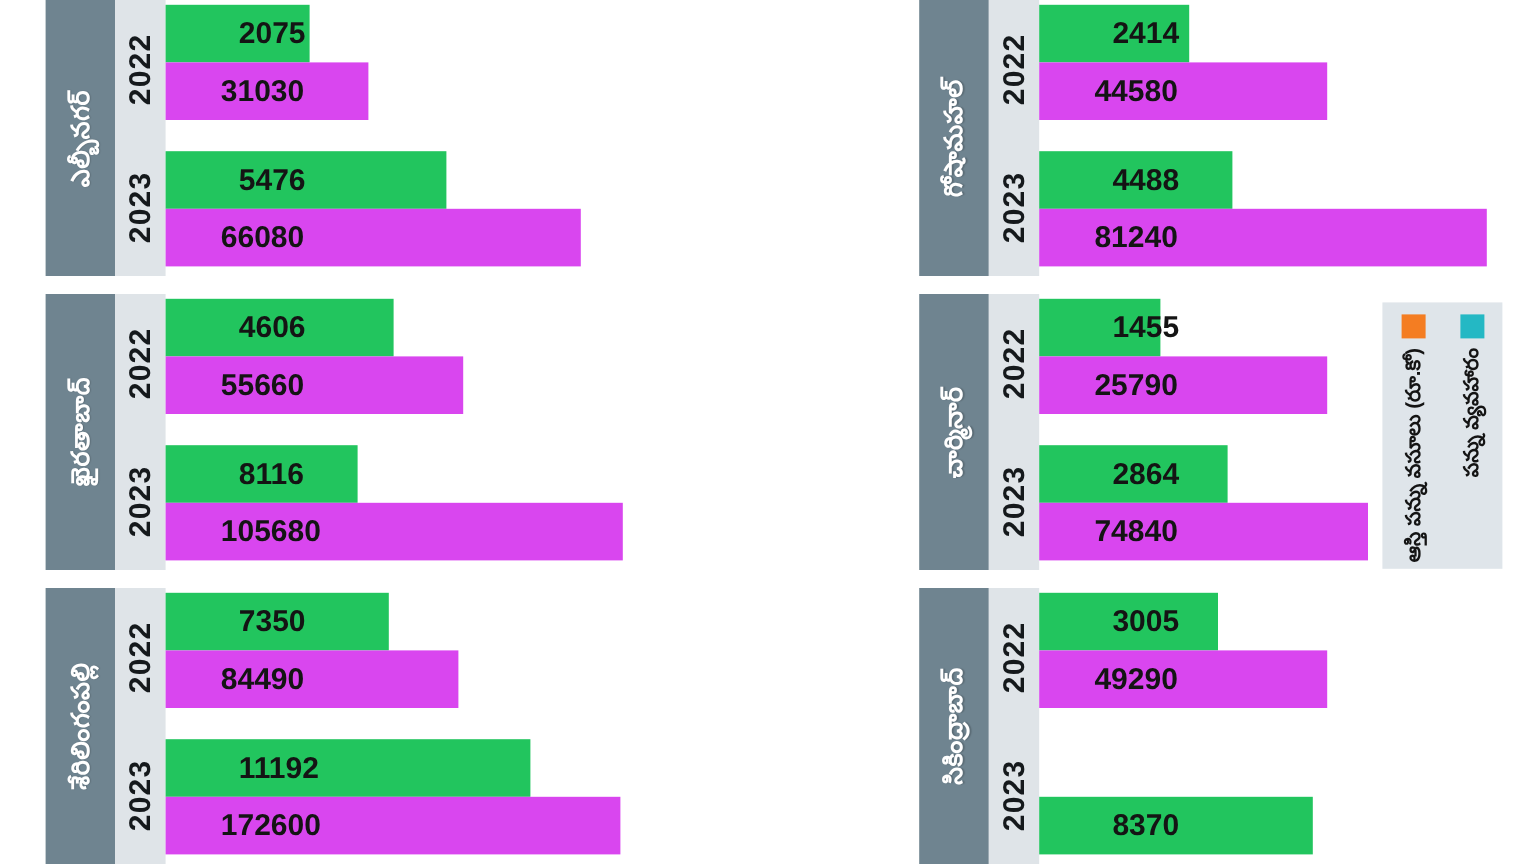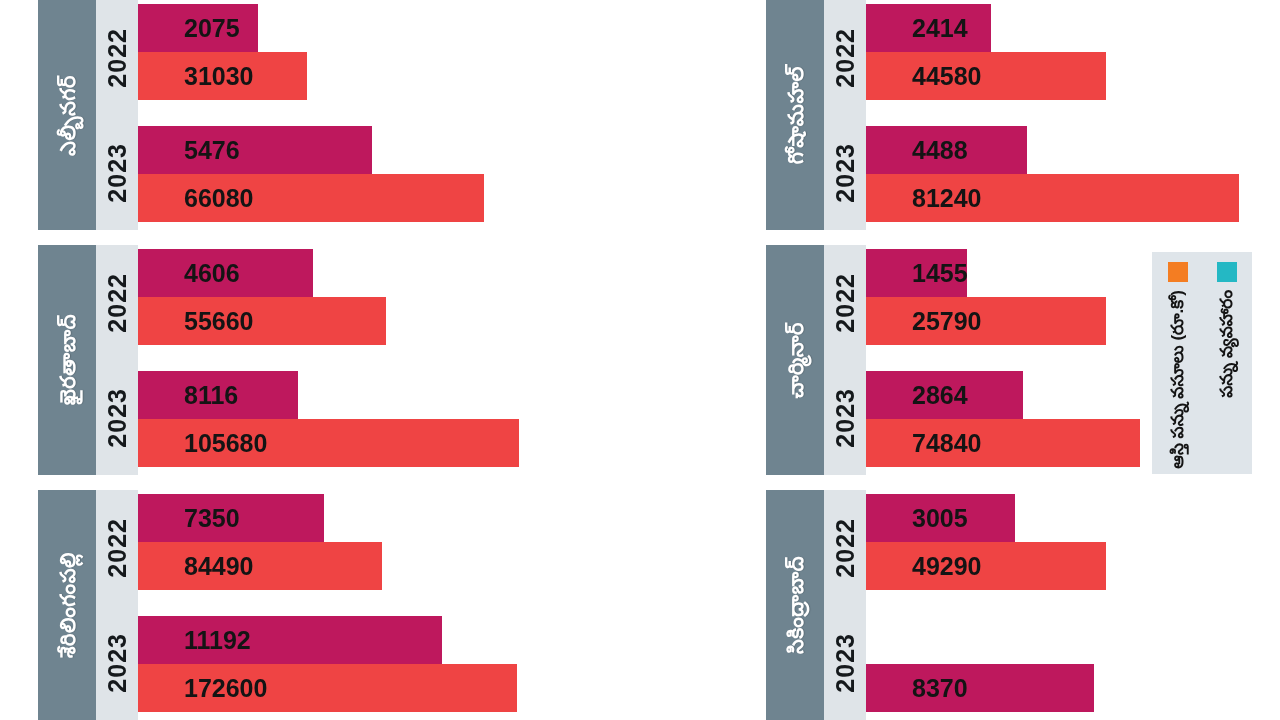--- a/index.html
+++ b/index.html
@@ -93,22 +93,22 @@
     flex-direction: column;
     gap: 0px;
   }
   .bar {
     height: 48px;
     display: flex;
     align-items: center;
     box-sizing: border-box;
     min-width: 60px;
   }
-  .bar.teal { background: #be185d; }
-  .bar.orange { background: #ef4444; }
+  .bar.teal { background: #22c55e; padding-left: 15px; }
+  .bar.orange { background: #d946ef; }
   .bar-label {
     font-size: 25px;
     font-weight: bold;
     color: #141414;
     padding-left: 46px;
     white-space: nowrap;
     line-height: 1;
   }
   .bar.teal .bar-label { padding-left: 46px; }
   .bar.orange .bar-label { padding-left: 46px; }
@@ -196,21 +196,21 @@
     <div class="year-band">
       <div class="year-cell">
         <span class="year-text">2022</span>
       </div>
       <div class="year-cell">
         <span class="year-text">2023</span>
       </div>
     </div>
     <div class="bars-area">
       <div class="year-group">
-        <div class="bar teal" style="width:175px">
+        <div class="bar teal" style="width:190px">
           <span class="bar-label">4606</span>
         </div>
         <div class="bar orange" style="width:248px">
           <span class="bar-label">55660</span>
         </div>
       </div>
       <div class="year-group">
         <div class="bar teal" style="width:160px">
           <span class="bar-label">8116</span>
         </div>

